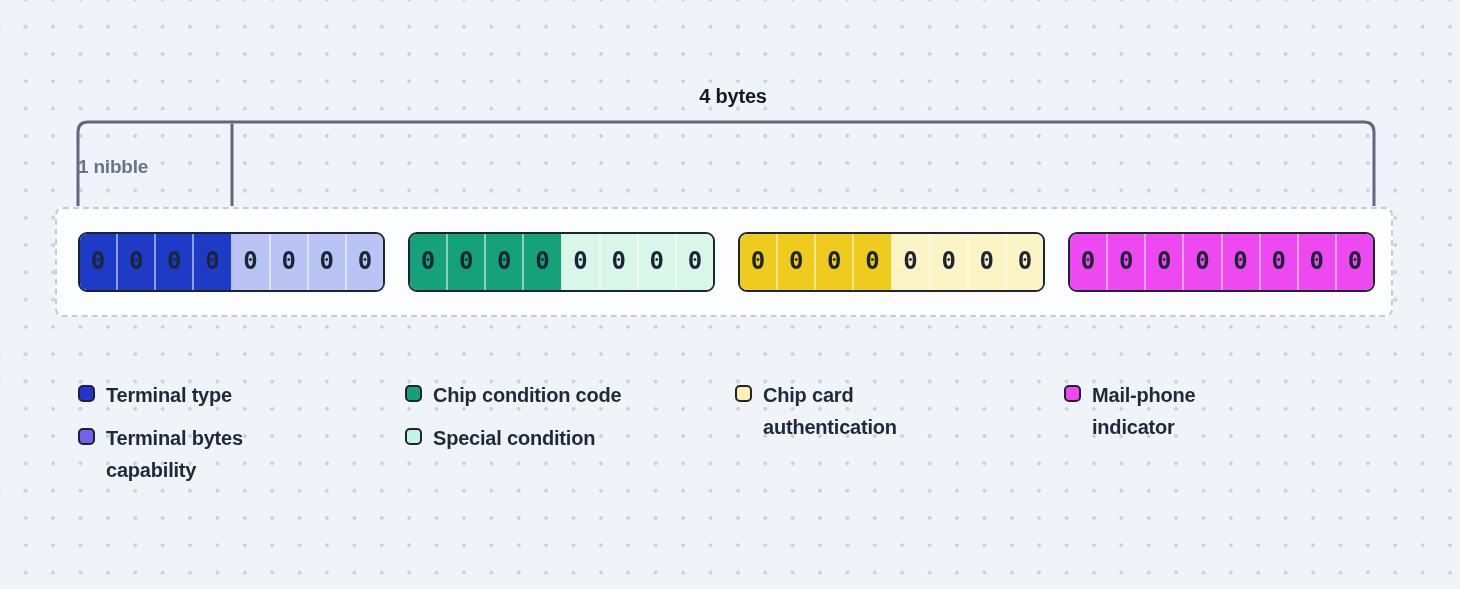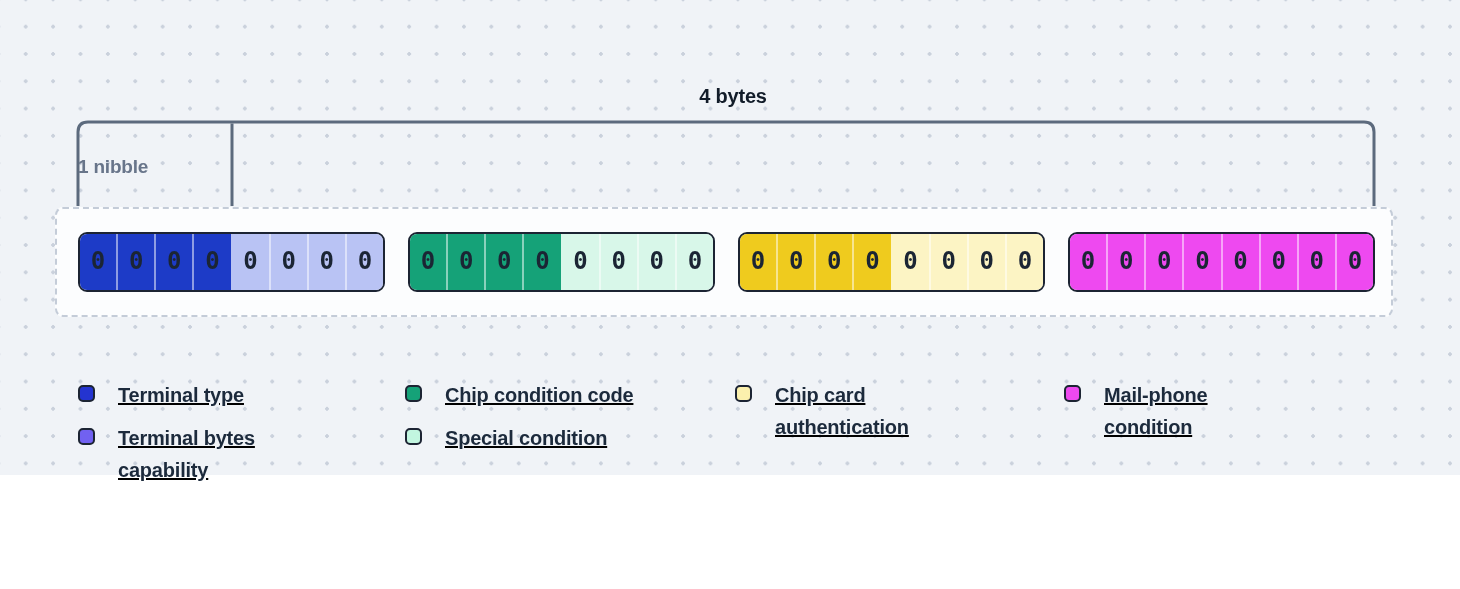--- a/index.html
+++ b/index.html
@@ -7,21 +7,21 @@
   html, body { width: 1460px; height: 589px; }
 
   body {
     font-family: "Liberation Sans", sans-serif;
     overflow: hidden;
   }
 
   .stage {
     position: relative;
     width: 1460px;
-    height: 475px;
+    height: 589px;
     background-color: #f0f3f7;
     background-image: radial-gradient(circle, #cad1dc 1.6px, rgba(0,0,0,0) 1.7px);
     background-size: 27.4px 27.3px;
     background-position: 12px 13px;
   }
 
   
   .bracket-svg {
     position: absolute;
     left: 0; top: 0;
@@ -101,23 +101,22 @@
 
   .legend-col { position: absolute; top: 0; }
   .legend-col.c0 { left: 78px;   width: 210px; }
   .legend-col.c1 { left: 405px;  width: 265px; }
   .legend-col.c2 { left: 735px;  width: 235px; }
   .legend-col.c3 { left: 1064px; width: 185px; }
 
   .legend-item {
     display: flex;
     align-items: flex-start;
-    gap: 23px;
+    gap: 11px;
     margin-bottom: 11px;
-    text-decoration: underline;
   }
 
   .legend-swatch {
     flex: 0 0 auto;
     width: 17px; height: 17px;
     margin-top: 6px;
     border: 2px solid #1c2433;
     border-radius: 5px;
   }
 
@@ -280,18 +279,18 @@
       </div>
       <div class="legend-col c2">
         <div class="legend-item">
           <span class="legend-swatch" style="background: rgb(251, 240, 173);"></span>
           <span class="legend-item-label">Chip card authentication</span>
         </div>
       </div>
       <div class="legend-col c3">
         <div class="legend-item">
           <span class="legend-swatch" style="background: rgb(238, 73, 240);"></span>
-          <span class="legend-item-label">Mail-phone condition</span>
+          <span class="legend-item-label">Mail-phone indicator</span>
         </div>
       </div>
     </div>
 
 </div>
 
 </body></html>

